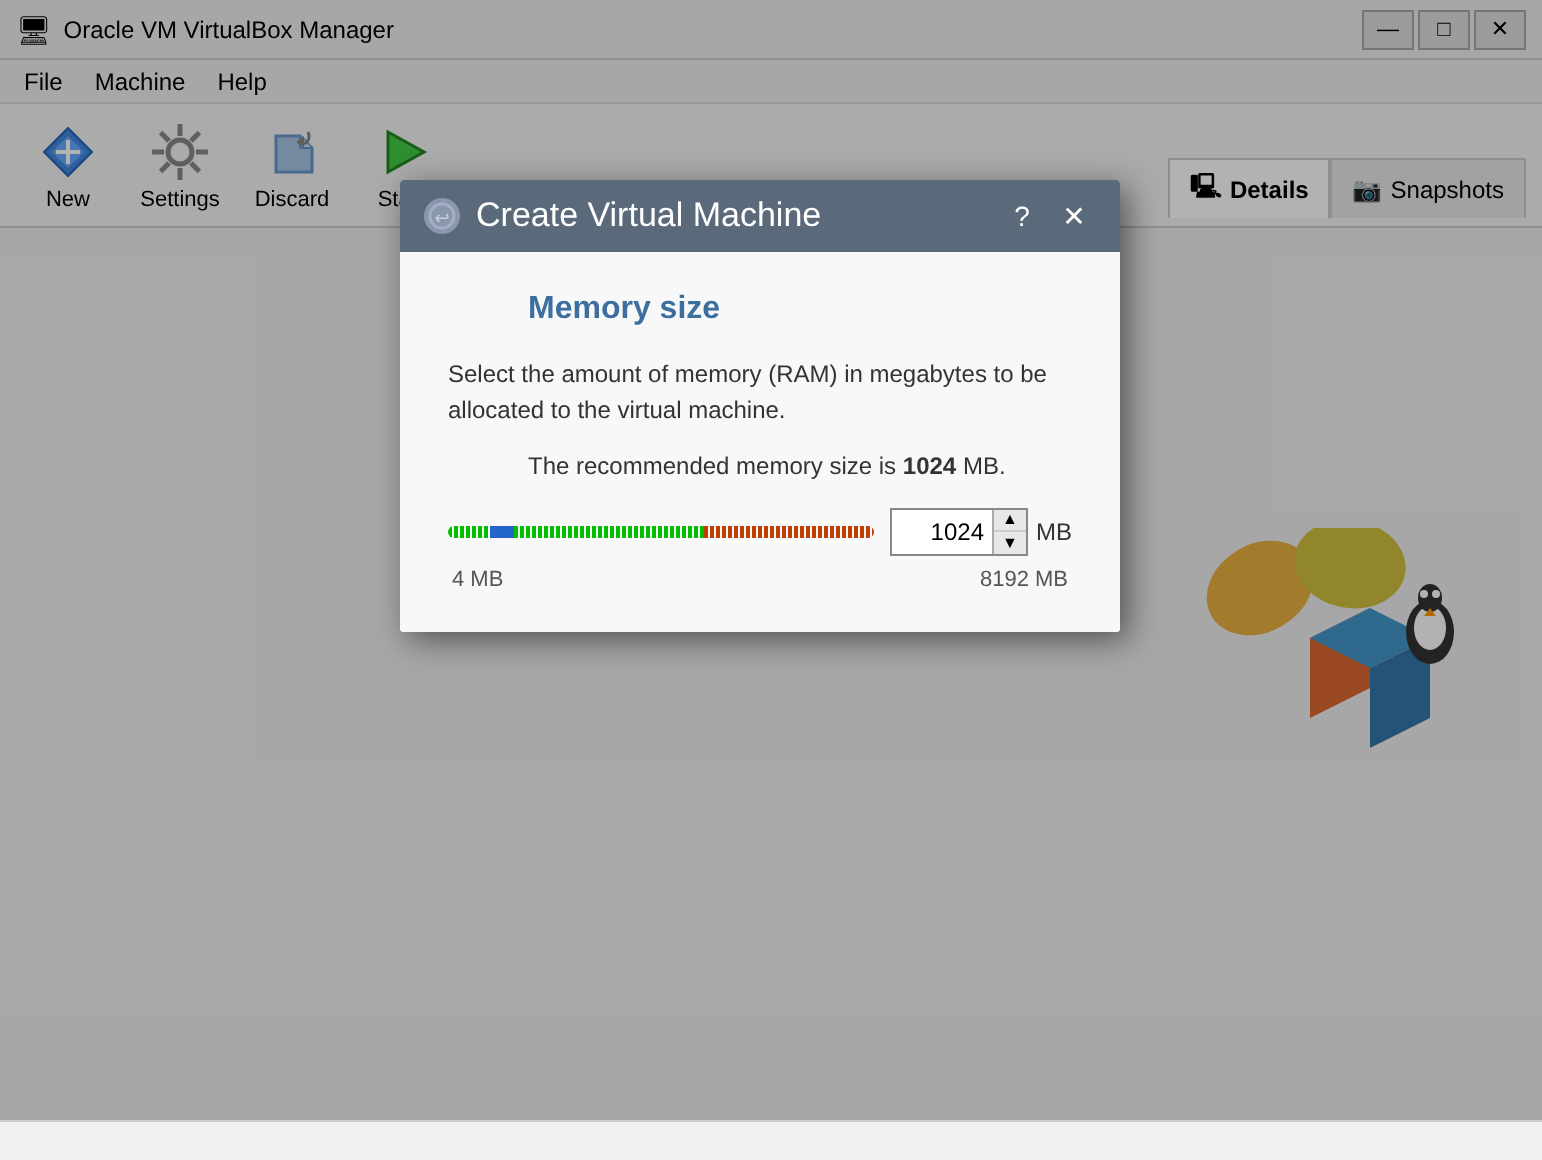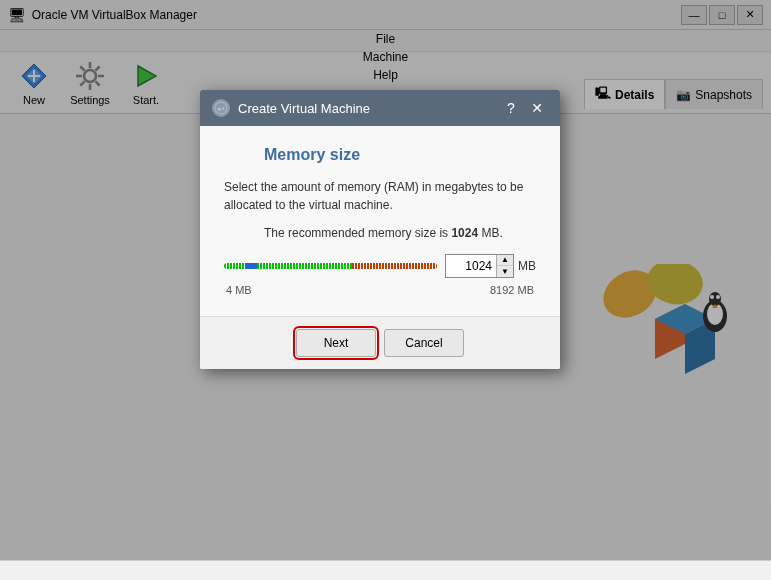--- a/index.html
+++ b/index.html
@@ -38,21 +38,20 @@
     }
 
     
     #menu-bar {
       background: #f0f0f0;
       height: 22px;
       display: flex;
       align-items: center;
       padding: 0 4px;
       border-bottom: 1px solid #ddd;
-      flex-direction: column;
     }
     .menu-item {
       padding: 2px 8px;
       font-size: 12px;
       cursor: pointer;
     }
 
     
     #toolbar {
       background: #f5f5f5;
@@ -147,21 +146,21 @@
       width: 18px; height: 18px;
       margin-right: 8px;
       border-radius: 50%;
       background: #8899aa;
       display: flex; align-items: center; justify-content: center;
       font-size: 11px;
       color: #fff;
     }
     #dialog-title-text {
       flex: 1;
-      font-size: 13px;
+      font-size: 17px;
       font-weight: 500;
     }
     #dialog-title-buttons {
       display: flex; gap: 4px;
     }
     .dialog-title-btn {
       width: 22px; height: 20px;
       background: transparent;
       border: none;
       color: #fff;
@@ -399,20 +398,31 @@
   <button class="toolbar-btn">
     <div class="toolbar-icon">
       <svg width="32" height="32" viewBox="0 0 32 32">
         <circle cx="16" cy="16" r="6" fill="none" stroke="#888" stroke-width="2.5"></circle>
         <path d="M16 2 L16 8 M16 24 L16 30 M2 16 L8 16 M24 16 L30 16 M6.3 6.3 L10.5 10.5 M21.5 21.5 L25.7 25.7 M25.7 6.3 L21.5 10.5 M10.5 21.5 L6.3 25.7" stroke="#888" stroke-width="2.5"></path>
       </svg>
     </div>
     <span>Settings</span>
   </button>
 
+  <button class="toolbar-btn">
+    <div class="toolbar-icon">
+      <svg width="32" height="32" viewBox="0 0 32 32">
+        <path d="M8 8 L20 8 L26 14 L26 26 L8 26 Z" fill="#aac8e8" stroke="#6699cc" stroke-width="1.5"></path>
+        <path d="M20 8 L20 14 L26 14" fill="#c8dff0" stroke="#6699cc" stroke-width="1"></path>
+        <path d="M24 6 C24 6 26 10 22 12" fill="none" stroke="#888" stroke-width="1.5"></path>
+        <polygon points="22,8 22,14 18,11" fill="#888"></polygon>
+      </svg>
+    </div>
+    <span>Discard</span>
+  </button>
 
   <button class="toolbar-btn">
     <div class="toolbar-icon">
       <svg width="32" height="32" viewBox="0 0 32 32">
         <polygon points="8,6 26,16 8,26" fill="#44cc44" stroke="#228822" stroke-width="1.5"></polygon>
       </svg>
     </div>
     <span>Start.</span>
   </button>
 
@@ -502,21 +512,17 @@
         <span id="memory-unit">MB</span>
       </div>
     </div>
 
     <div id="slider-labels">
       <span>4 MB</span>
       <span>8192 MB</span>
     </div>
   </div>
 
-  <div id="dialog-footer">
-    <button class="dlg-btn primary">Next</button>
-    <button class="dlg-btn">Cancel</button>
-  </div>
 </div>
 
 <div id="status-bar">
   <span></span>
 </div>
 
 </body></html>

